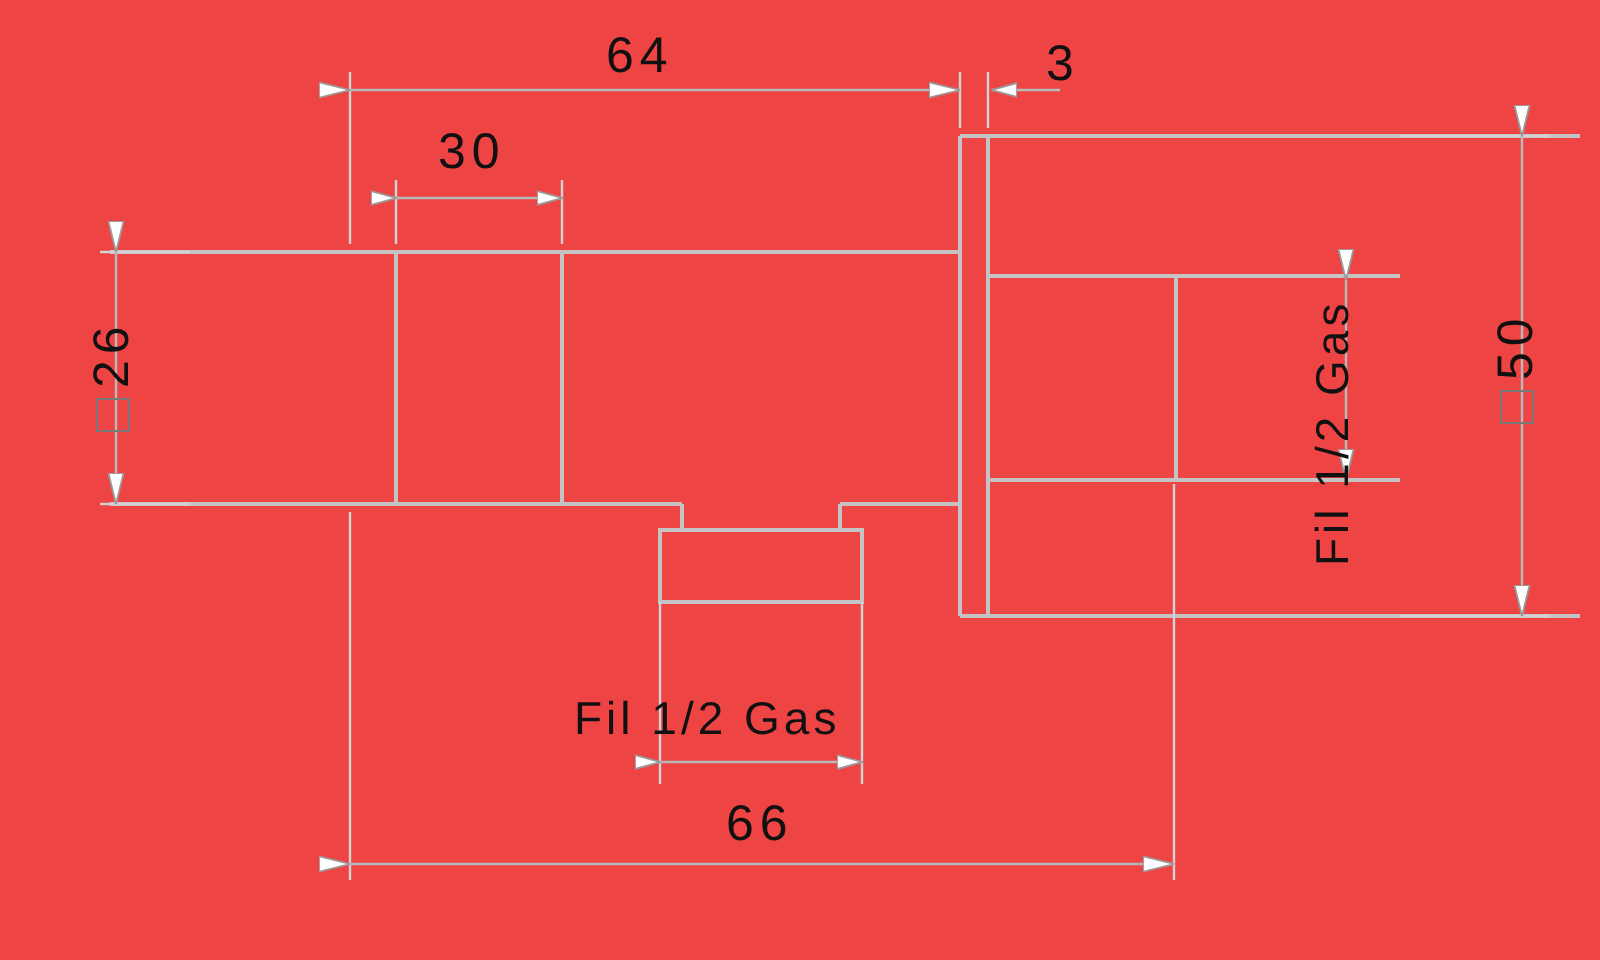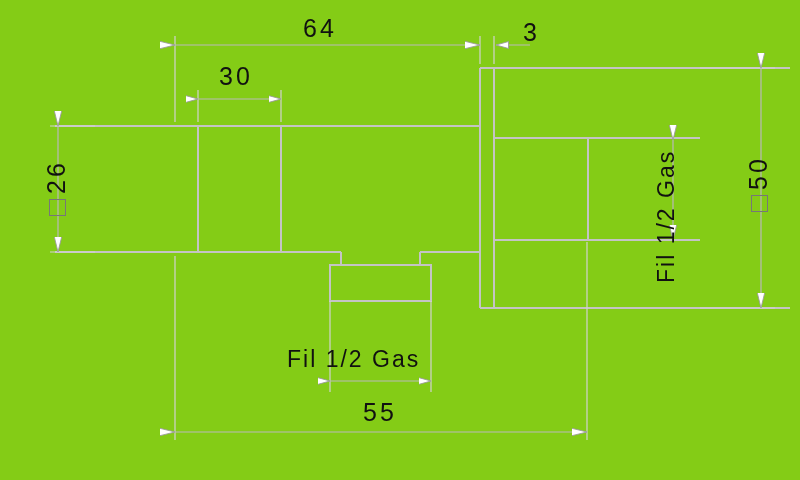--- a/index.html
+++ b/index.html
@@ -1,18 +1,18 @@
 <!DOCTYPE html>
 <html><head>
 <meta charset="utf-8">
 <style>
   html,body{margin:0;padding:0;background:#ffffff;}
   body{width:800px;height:480px;overflow:hidden;
        font-family:"Liberation Sans",sans-serif;}
-  #sheet{position:relative;width:800px;height:480px;background:#84cc16;text-decoration:underline;}
+  #sheet{position:relative;width:800px;height:480px;background:#ef4444;text-decoration:underline;}
   svg#drawing{position:absolute;left:0;top:0;width:800px;height:480px;display:block;}
 
   .dimtext{
     position:absolute;
     color:#111111;
     font-family:"Liberation Sans",sans-serif;
     font-size:25px;
     letter-spacing:3px;
     white-space:nowrap;
     line-height:1;
@@ -126,21 +126,21 @@
       <line x1="761" y1="68" x2="761" y2="308" marker-start="url(#arrU)" marker-end="url(#arrD)"></line>
     </g>
   </svg>
 
   <div class="dimtext" style="left:303px;top:16px;">64</div>
 
   <div class="dimtext" style="left:523px;top:20px;">3</div>
 
   <div class="dimtext" style="left:219px;top:64px;">30</div>
 
-  <div class="dimtext" style="left:363px;top:400px;">55</div>
+  <div class="dimtext" style="left:363px;top:400px;">66</div>
 
   <div class="dimtext small" style="left:287px;top:348px;">Fil 1/2 Gas</div>
 
   <div class="dimtext rot" style="left:44px;top:216px;transform:rotate(-90deg);">
     <span class="sq"></span><span>26</span>
   </div>
 
   <div class="dimtext rot small" style="left:655px;top:283px;transform:rotate(-90deg);">Fil 1/2 Gas</div>
 
   <div class="dimtext rot" style="left:746px;top:212px;transform:rotate(-90deg);">

